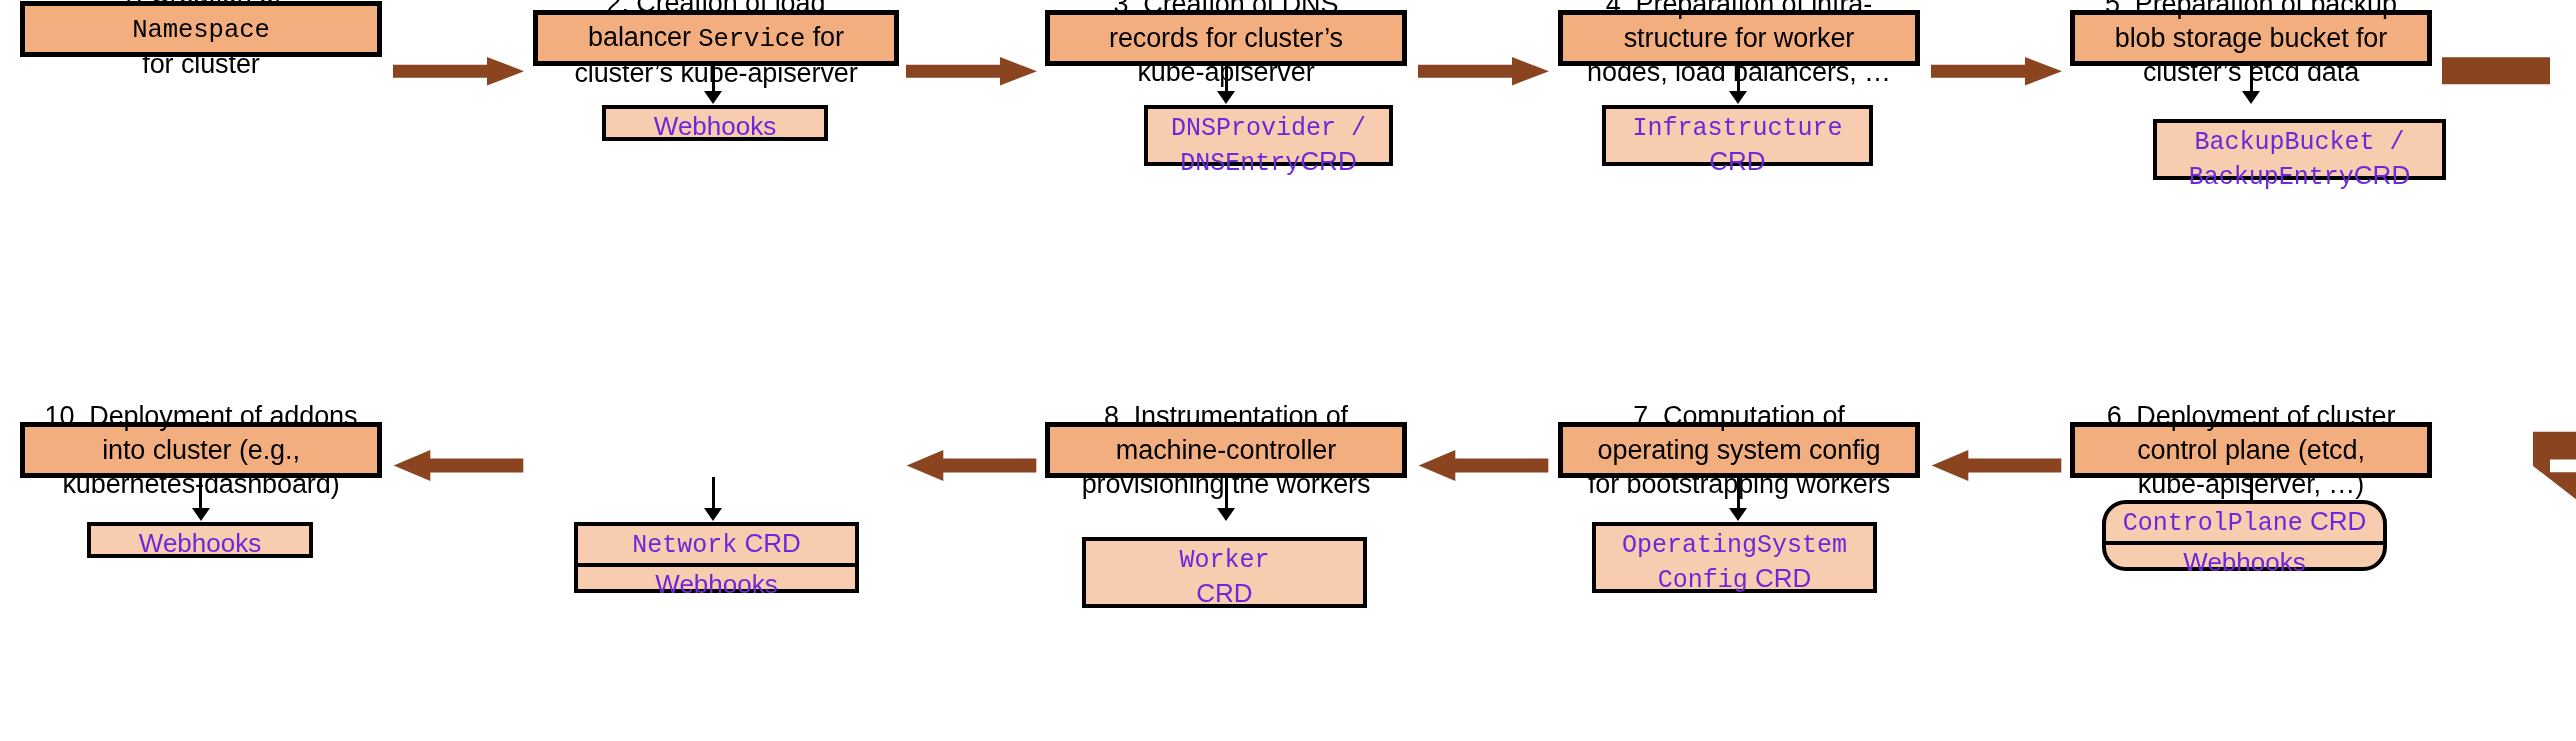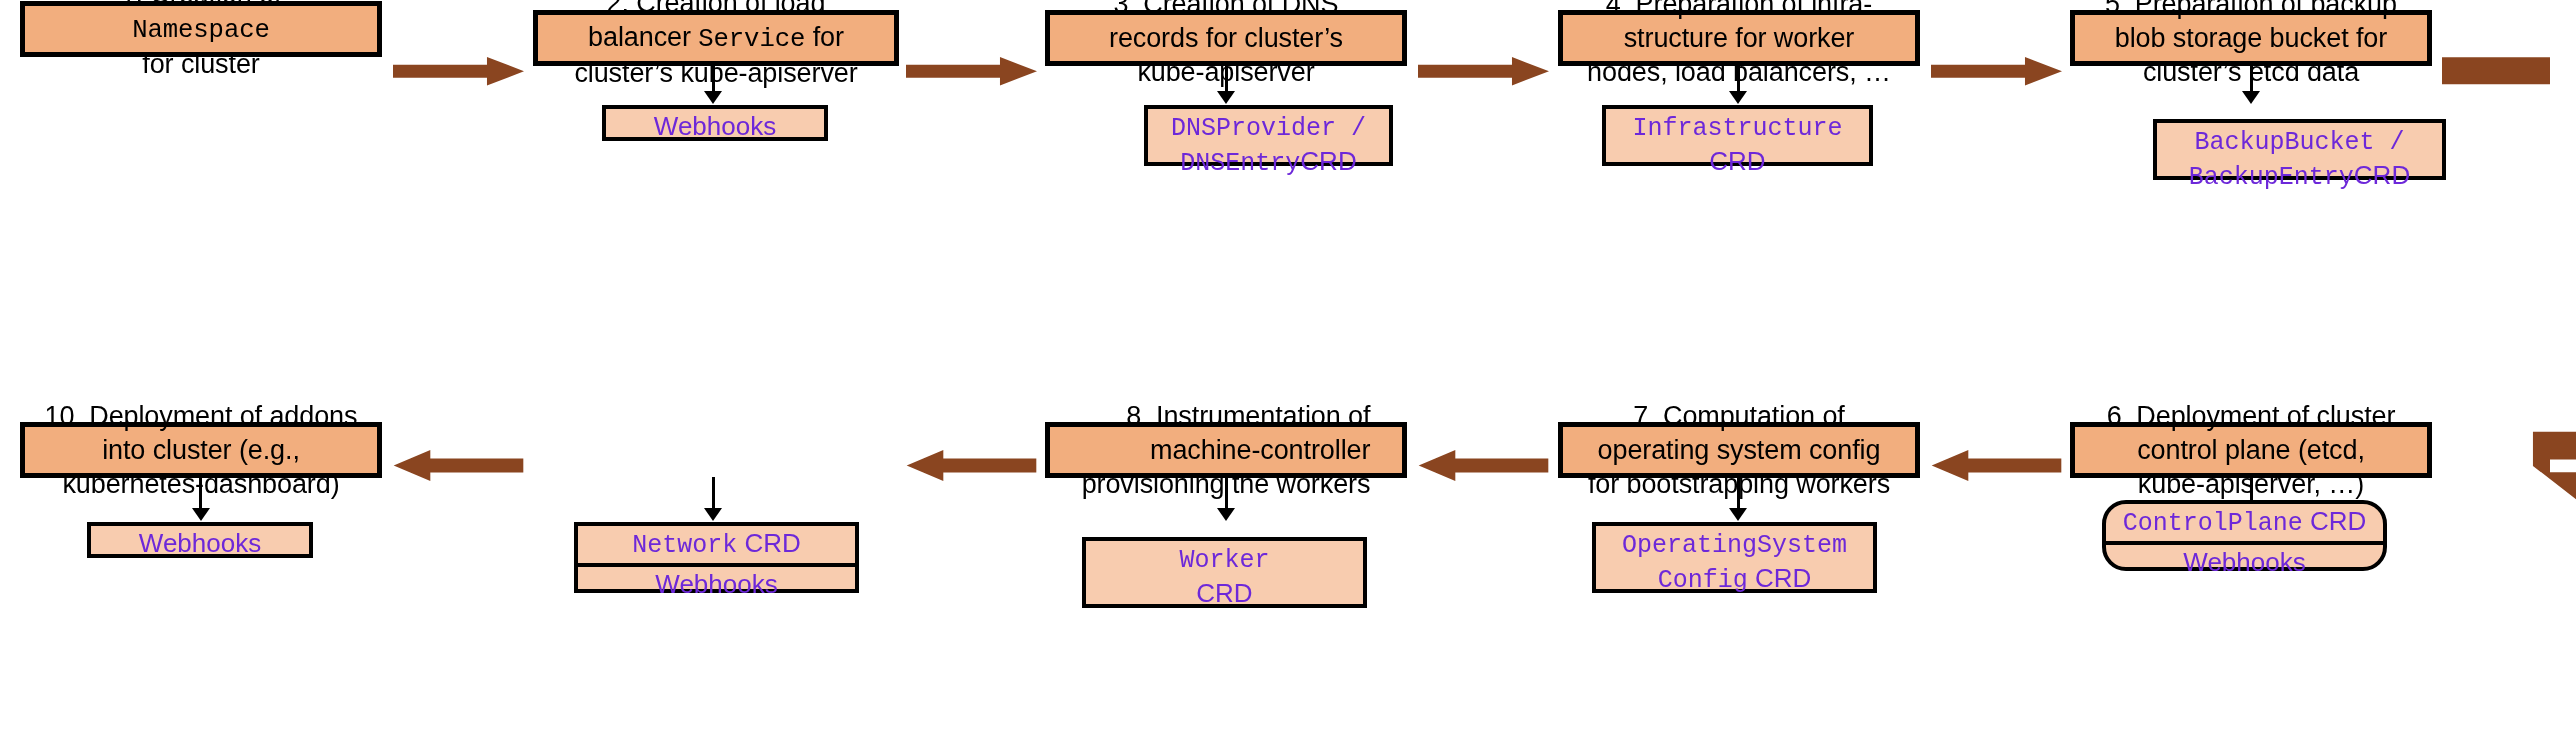--- a/index.html
+++ b/index.html
@@ -210,21 +210,21 @@
 
   <div class="step" style="left:20px; top:422px; width:362px; height:56px;">
     <div class="txt">
       <span>10. Deployment of addons</span><br>
       <span>into cluster (e.g.,</span><br>
       <span>kubernetes-dashboard)</span>
     </div>
   </div>
 
 
-  <div class="step" style="left:1045px; top:422px; width:362px; height:56px;text-align:right;">
+  <div class="step" style="left:1045px; top:422px; width:362px; height:56px;">
     <div class="txt">
       <span>8. Instrumentation of</span><br>
       <span>machine-controller</span><br>
       <span>provisioning the workers</span>
     </div>
   </div>
 
   <div class="step" style="left:1558px; top:422px; width:362px; height:56px;">
     <div class="txt">
       <span>7. Computation of</span><br>

